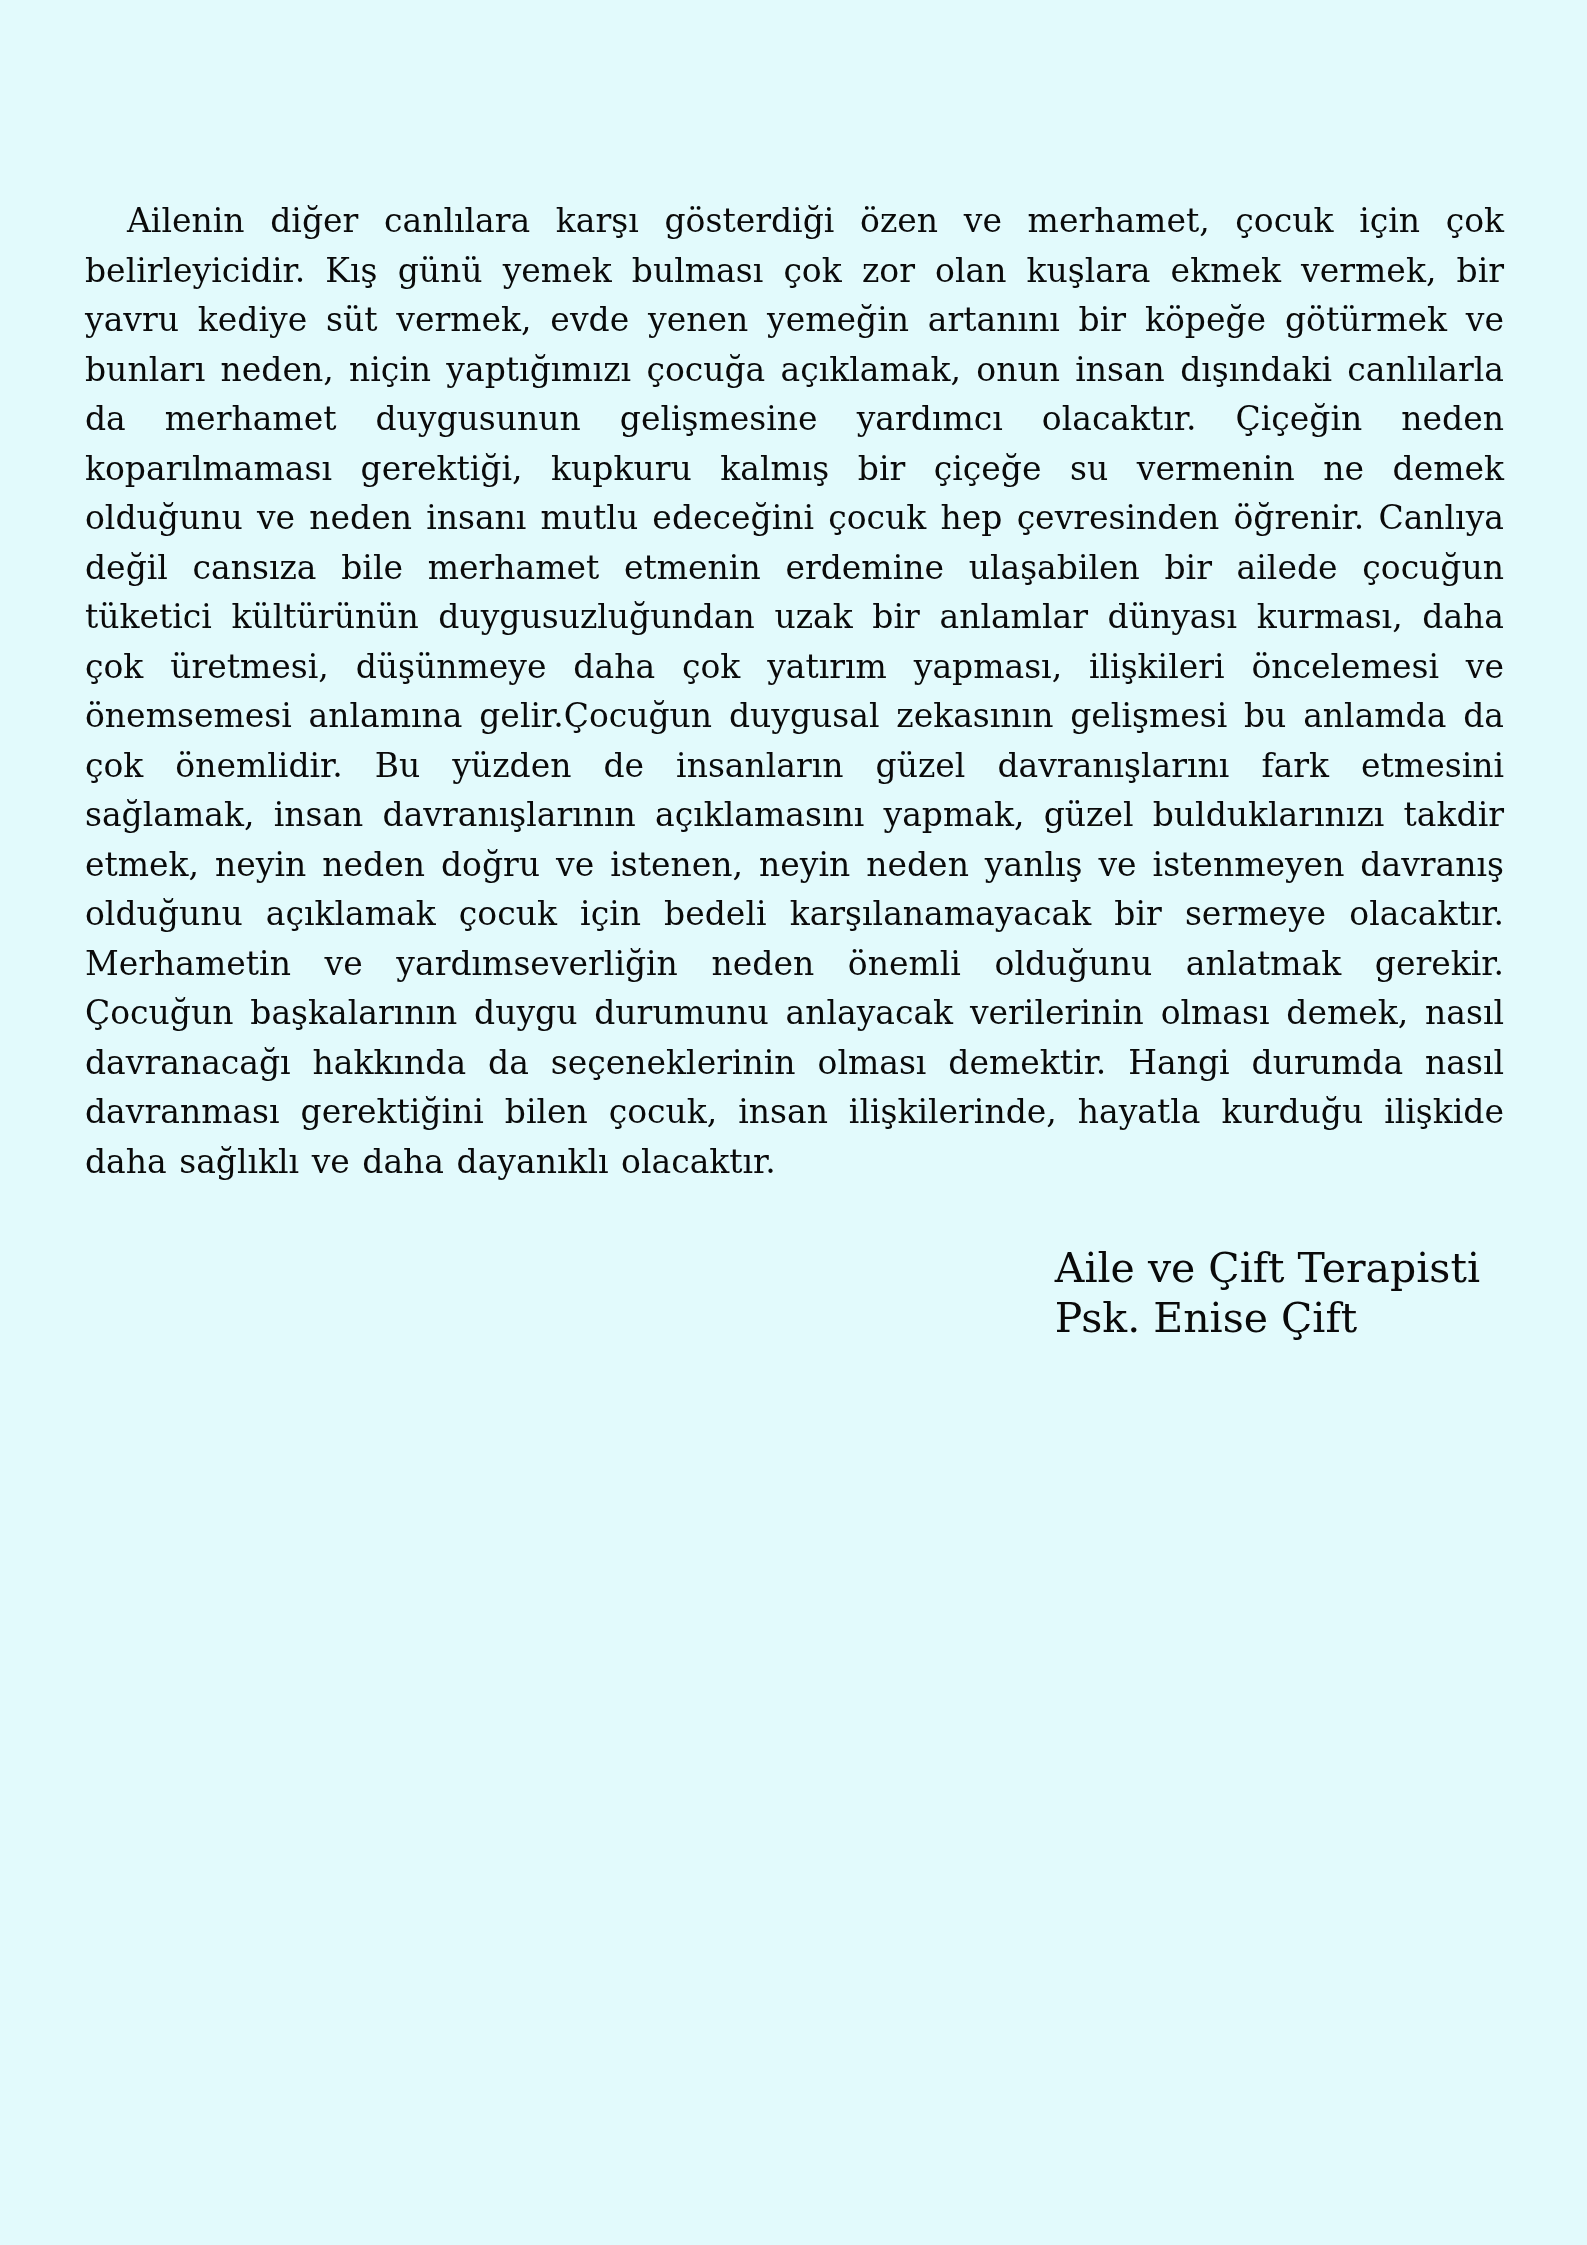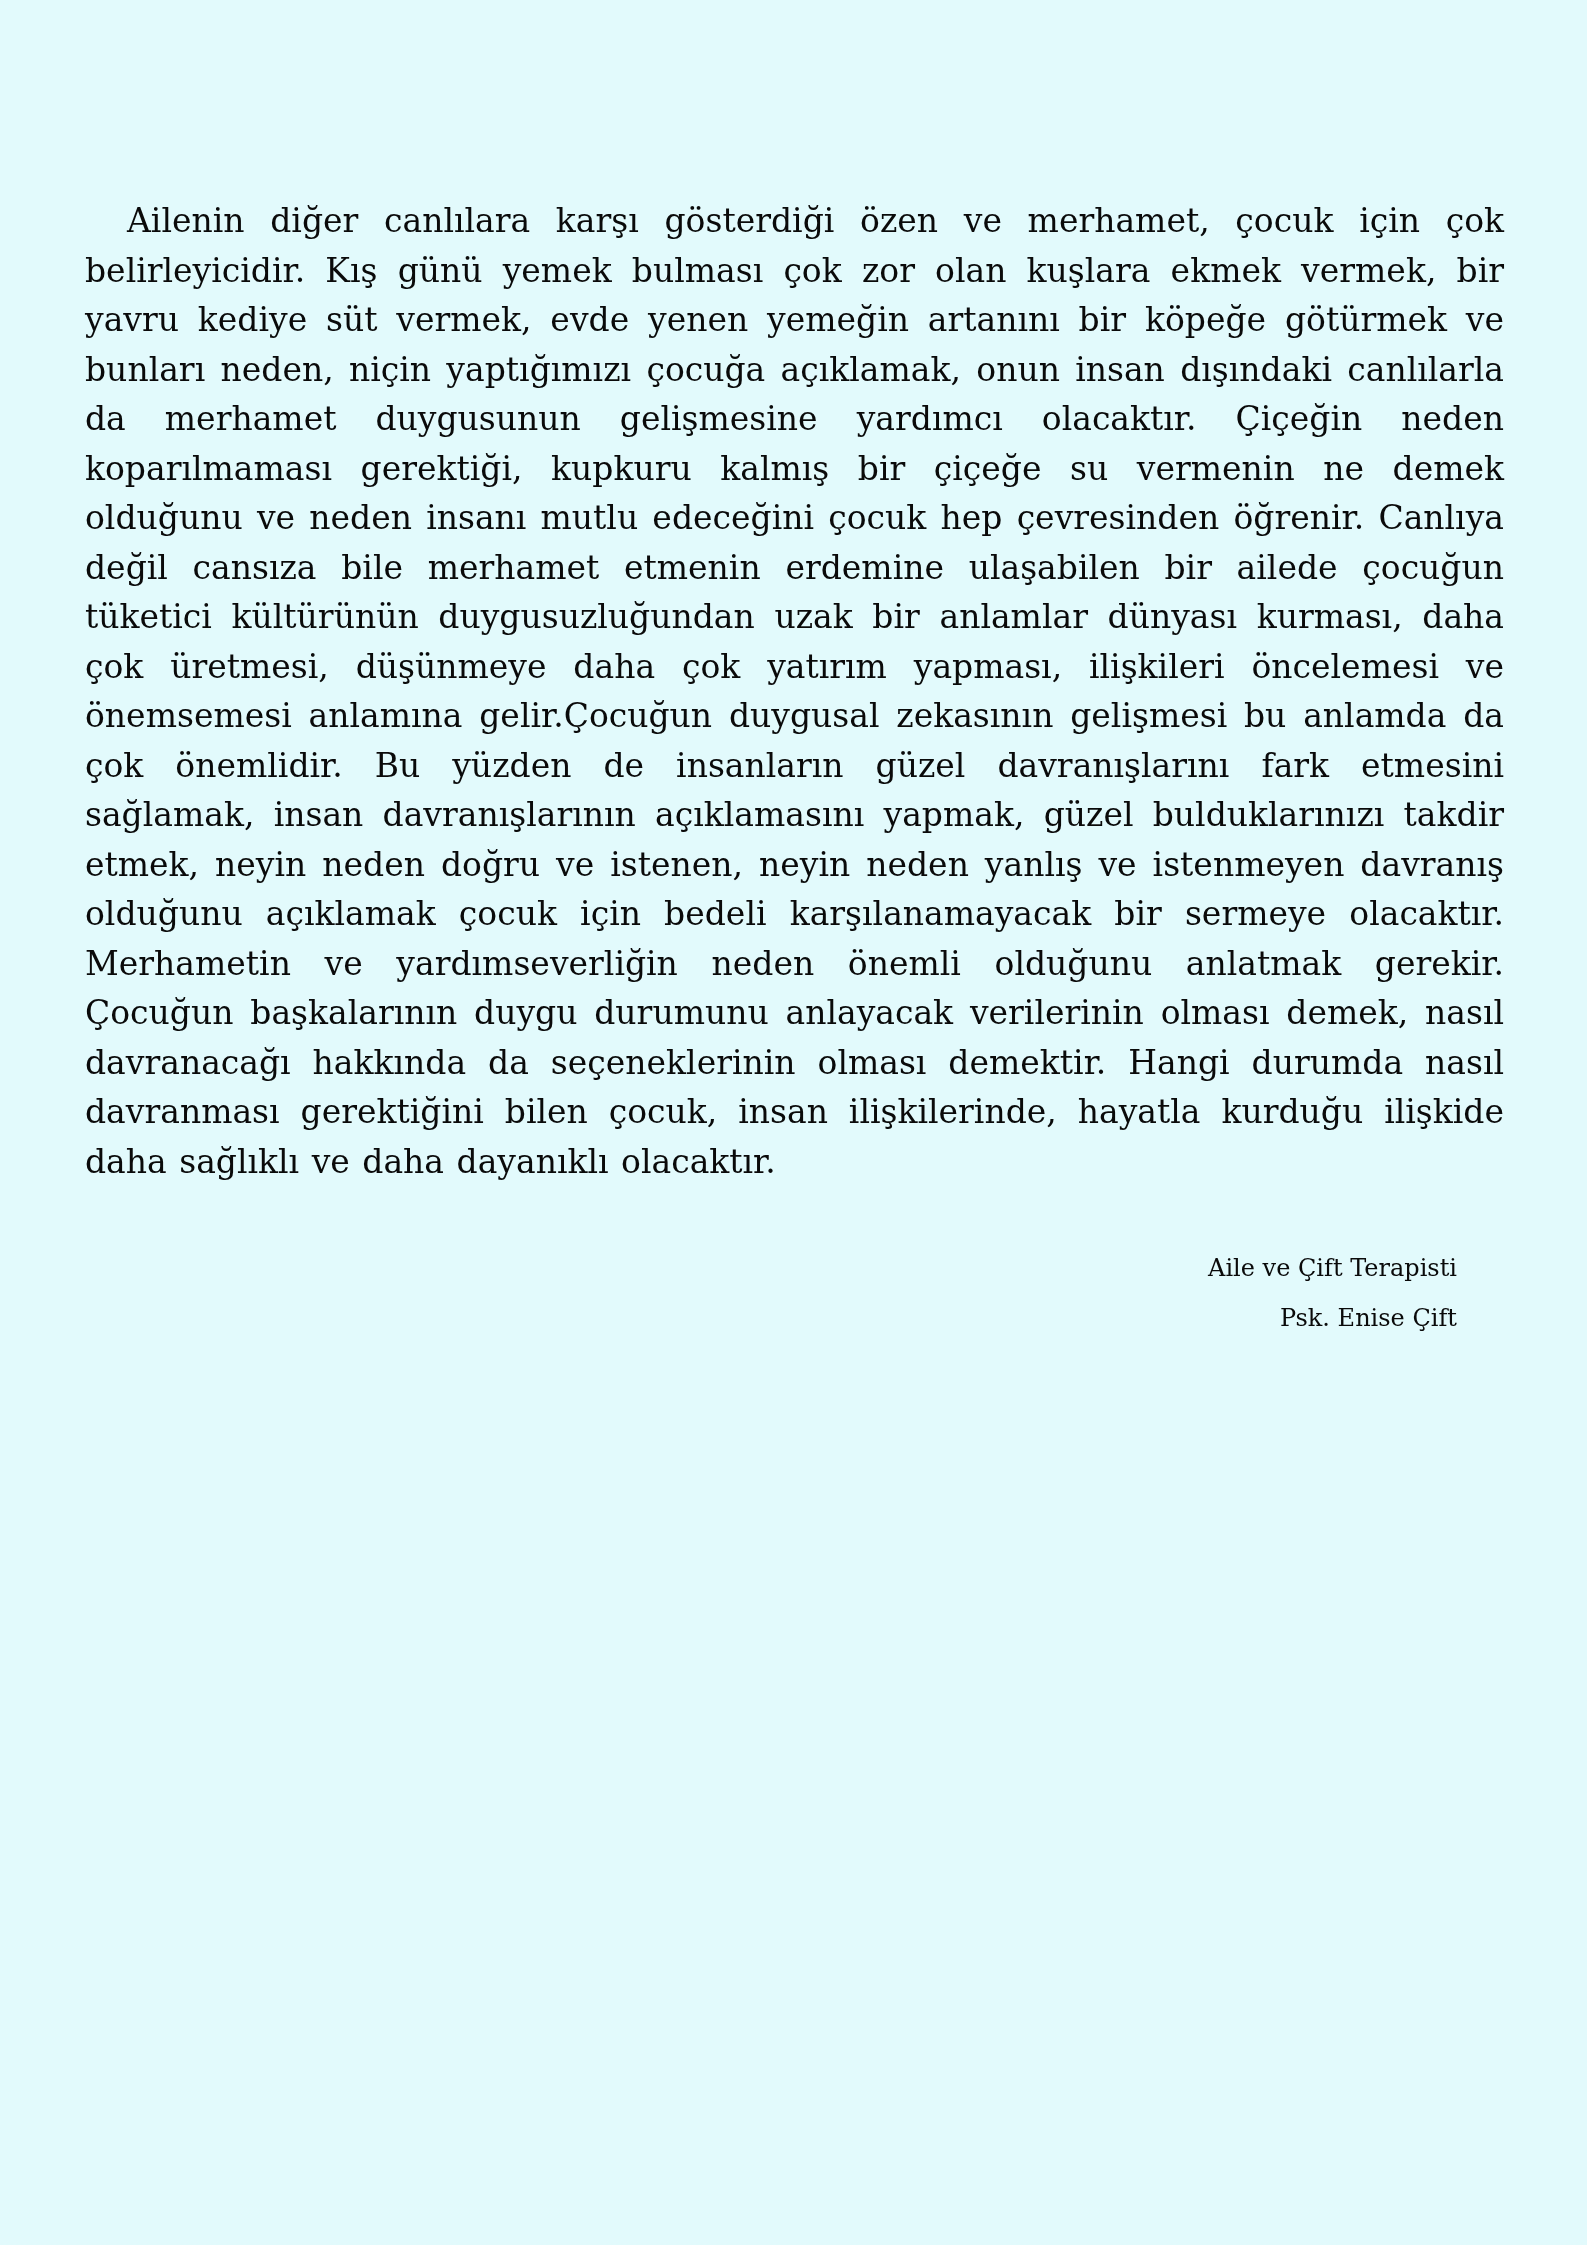--- a/index.html
+++ b/index.html
@@ -24,24 +24,24 @@
       margin: 0;
       font-size: 33px;
       line-height: 49.5px;
       text-align: justify;
       text-indent: 42px;
       word-spacing: 2px;
     }
     .signature {
       margin-top: 58px;
       margin-left: auto;
-      margin-right: 47px;
+      margin-right: 24px;
       width: fit-content;
-      text-align: right;
-      font-size: 24px;
+      text-align: left;
+      font-size: 41px;
       line-height: 49.5px;
     }
   </style>
 </head>
 <body>
 
 <div class="page">
   <p class="body-text">Ailenin diğer canlılara karşı gösterdiği özen ve merhamet, çocuk için çok belirleyicidir. Kış günü yemek bulması çok zor olan kuşlara ekmek vermek, bir yavru kediye süt vermek, evde yenen yemeğin artanını bir köpeğe götürmek ve bunları neden, niçin yaptığımızı çocuğa açıklamak, onun insan dışındaki canlılarla da merhamet duygusunun gelişmesine yardımcı olacaktır. Çiçeğin neden koparılmaması gerektiği, kupkuru kalmış bir çiçeğe su vermenin ne demek olduğunu ve neden insanı mutlu edeceğini çocuk hep çevresinden öğrenir. Canlıya değil cansıza bile merhamet etmenin erdemine ulaşabilen bir ailede çocuğun tüketici kültürünün duygusuzluğundan uzak bir anlamlar dünyası kurması, daha çok üretmesi, düşünmeye daha çok yatırım yapması, ilişkileri öncelemesi ve önemsemesi anlamına gelir.Çocuğun duygusal zekasının gelişmesi bu anlamda da çok önemlidir. Bu yüzden de insanların güzel davranışlarını fark etmesini sağlamak, insan davranışlarının açıklamasını yapmak, güzel bulduklarınızı takdir etmek, neyin neden doğru ve istenen, neyin neden yanlış ve istenmeyen davranış olduğunu açıklamak çocuk için bedeli karşılanamayacak bir sermeye olacaktır. Merhametin ve yardımseverliğin neden önemli olduğunu anlatmak gerekir. Çocuğun başkalarının duygu durumunu anlayacak verilerinin olması demek, nasıl davranacağı hakkında da seçeneklerinin olması demektir. Hangi durumda nasıl davranması gerektiğini bilen çocuk, insan ilişkilerinde, hayatla kurduğu ilişkide daha sağlıklı ve daha dayanıklı olacaktır.</p>
   <div class="signature">
     <div>Aile ve Çift Terapisti</div>

